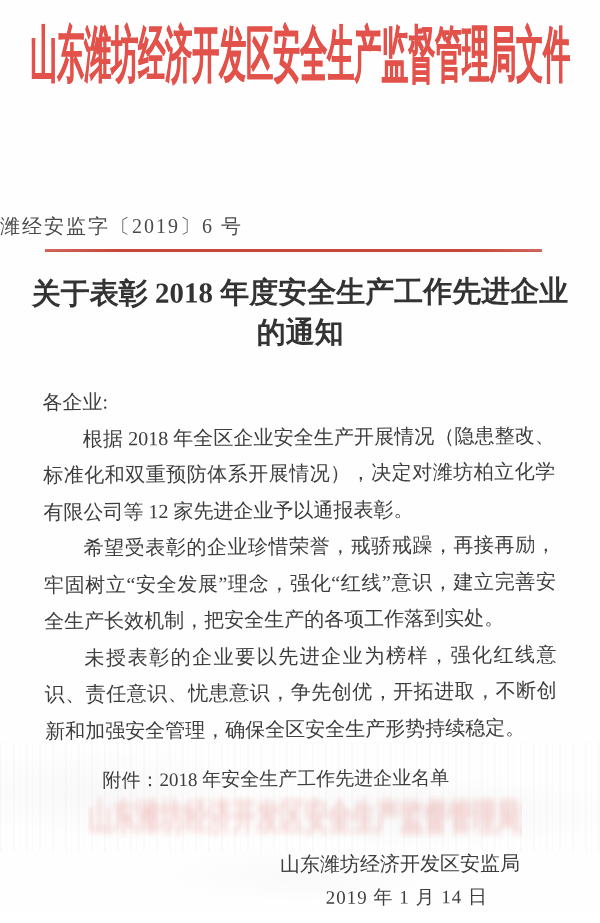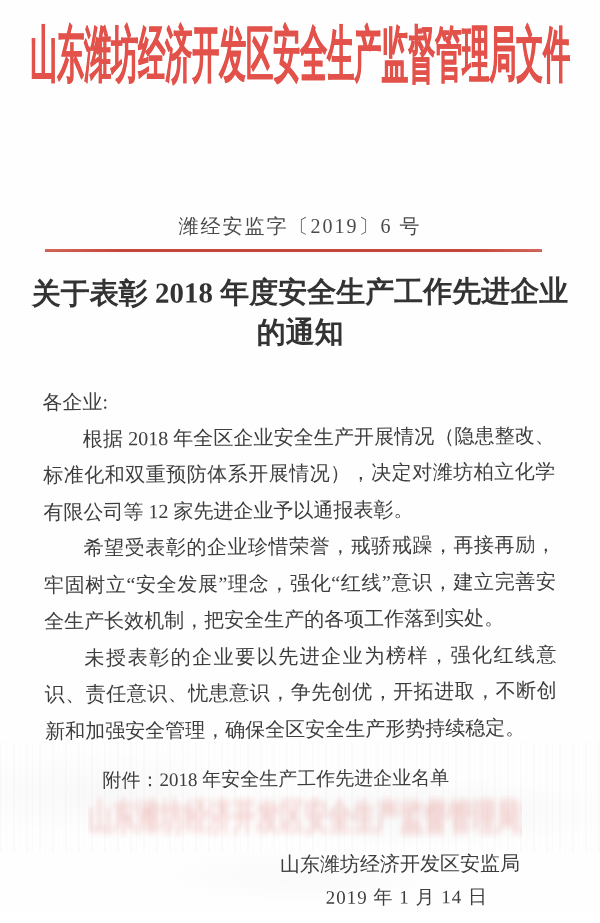--- a/index.html
+++ b/index.html
@@ -40,21 +40,20 @@
     height: 62px;
     line-height: 62px;
   }
 
   
   .doc-number {
     position: absolute;
     top: 213px;
     left: 0;
     width: 100%;
-    text-align: center;
     font-size: 20px;
     color: #4a4a4a;
     letter-spacing: 2px;
   }
 
   
   .red-rule {
     position: absolute;
     top: 249px;
     left: 45px;

